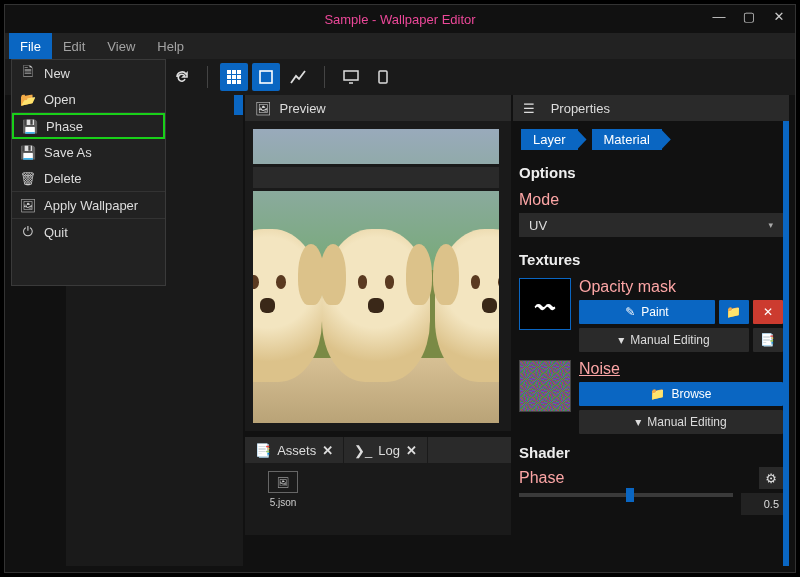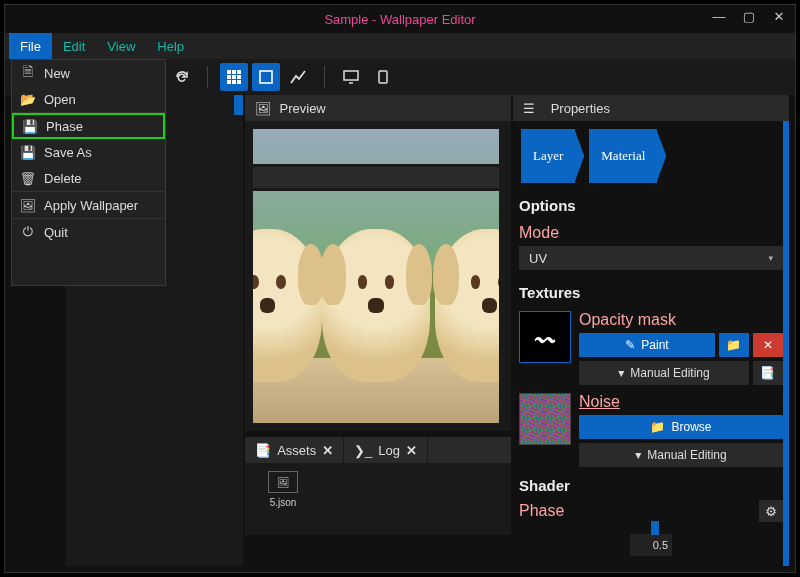--- a/index.html
+++ b/index.html
@@ -7,21 +7,21 @@
 .win { position: absolute; inset: 4px; background: #111; border: 1px solid #333; }
 
 
 .titlebar { height: 28px; display: flex; align-items: center; justify-content: center; position: relative; background: #111; }
 .title-text { color: #ec4899; font-size: 13px; }
 .title-controls { position: absolute; right: 6px; top: 4px; display: flex; gap: 10px; color: #ccc; }
 .title-controls span { width: 20px; text-align: center; cursor: pointer; }
 
 
 .menubar { height: 26px; background: #222; display: flex; align-items: stretch; padding: 0 4px; }
-.menubar .menu-item { padding: 4px 11px; color: #14b8a6; cursor: pointer; display:flex; align-items:center; }
+.menubar .menu-item { padding: 4px 11px; color: #a3a3a3; cursor: pointer; display:flex; align-items:center; }
 .menubar .menu-item.open { background: #0a66c2; color: #fff; }
 
 
 .toolbar { height: 36px; background: #1a1a1a; display:flex; align-items:center; gap:8px; padding:0 10px; }
 .toolbar .tb-group { display:flex; align-items:center; gap:4px; }
 .toolbar .tb-btn { width:28px; height:28px; display:flex; align-items:center; justify-content:center; color:#ddd; cursor:pointer; border-radius:2px; }
 .toolbar .tb-btn.active { background:#0a66c2; }
 .toolbar .sep { width:1px; height:22px; background:#444; margin:0 4px; }
 
 
@@ -62,39 +62,39 @@
 .tabbar { display:flex; background:#2a2a2a; height:26px; }
 .tab { display:flex; align-items:center; gap:6px; padding:0 10px; border-right:1px solid #1a1a1a; cursor:pointer; }
 .tab .close { color:#ddd; font-weight:bold; }
 .assets-body { background:#1a1a1a; height:72px; padding:8px; display:flex; }
 .asset-item { width:60px; text-align:center; font-size:10px; color:#ccc; cursor:pointer;}
 .asset-item .thumb { width:30px;height:22px;margin:0 auto 4px;border:1px solid #666; display:flex;align-items:center;justify-content:center;}
 
 
 .prop-head .list-icon { margin-right:8px;}
 .breadcrumb { display:flex; padding:8px 8px;}
-.crumb { background:#0a66c2; color:#fff; padding:19px 12px; position:relative; margin-right:14px;font-family:Liberation Serif, serif; }
+.crumb { background:#0a66c2; color:#fff; padding:3px 12px; position:relative; margin-right:14px; }
 .crumb::after{content:"";position:absolute;right:-9px;top:0;bottom:0;width:10px;background:#0a66c2;clip-path:polygon(0 0,100% 50%,0 100%);}
 .section-title { font-weight:600; font-size:15px; color:#eee; padding:6px 6px; }
 .label { font-size:16px; color:#fca5a5; padding:4px 6px 2px;}
 .select { margin:2px 6px 8px; height:24px; background:#2a2a2a; display:flex; align-items:center; justify-content:space-between; padding:0 10px; cursor:pointer; }
 .select .caret{font-size:9px;color:#aaa;}
 .tex-row { display:flex; gap:8px; padding:4px 6px; }
 .swatch { width:52px;height:52px;border:1px solid #0a66c2; background:#000; display:flex;align-items:center;justify-content:center;}
 .swatch .mark{color:#fff;font-size:20px;}
 .noise-sw { width:52px;height:52px;border:1px solid #444; background: repeating-conic-gradient(from 0deg, #395 0 9deg, #839 9deg 18deg, #56a 18deg 27deg, #955 27deg 36deg) 0 0/12px 12px; }
 .tex-col { flex:1; display:flex; flex-direction:column; gap:4px; }
 .btn-row { display:flex; gap:4px;}
 .btn { height:24px; display:flex;align-items:center;justify-content:center;gap:6px;font-size:12px;cursor:pointer; border-radius:1px;}
 .btn.blue{background:#0a66c2;color:#fff;flex:1;}
 .btn.blue.sm{flex:0 0 30px;}
 .btn.red{background:#cc3b2f;color:#fff;flex:0 0 30px;}
 .btn.dark{background:#2a2a2a;color:#ddd;flex:1;}
 .btn.dark.sm{flex:0 0 30px;}
-.slider-row{display:flex;align-items:center;gap:8px;padding:4px 6px;flex-direction:column;}
+.slider-row{display:flex;align-items:flex-start;gap:8px;padding:4px 6px;}
 .slider{flex:1;height:4px;background:#3a3a3a;position:relative;}
 .slider .thumb{position:absolute;left:50%;top:-5px;width:8px;height:14px;background:#0a66c2;}
 .valbox{width:42px;height:22px;background:#222;font-size:11px;display:flex;align-items:center;justify-content:flex-end;padding:0 4px;}
 .gear{width:24px;height:22px;background:#2a2a2a;display:flex;align-items:center;justify-content:center;cursor:pointer;}
 .prop-scroll{overflow:hidden;position:relative;flex:1;}
 .right-scrollind{position:absolute; right:0; top:0; bottom:0; width:6px; background:#0a66c2;}
 svg{display:block}
 </style>
 </head>
 <body>

